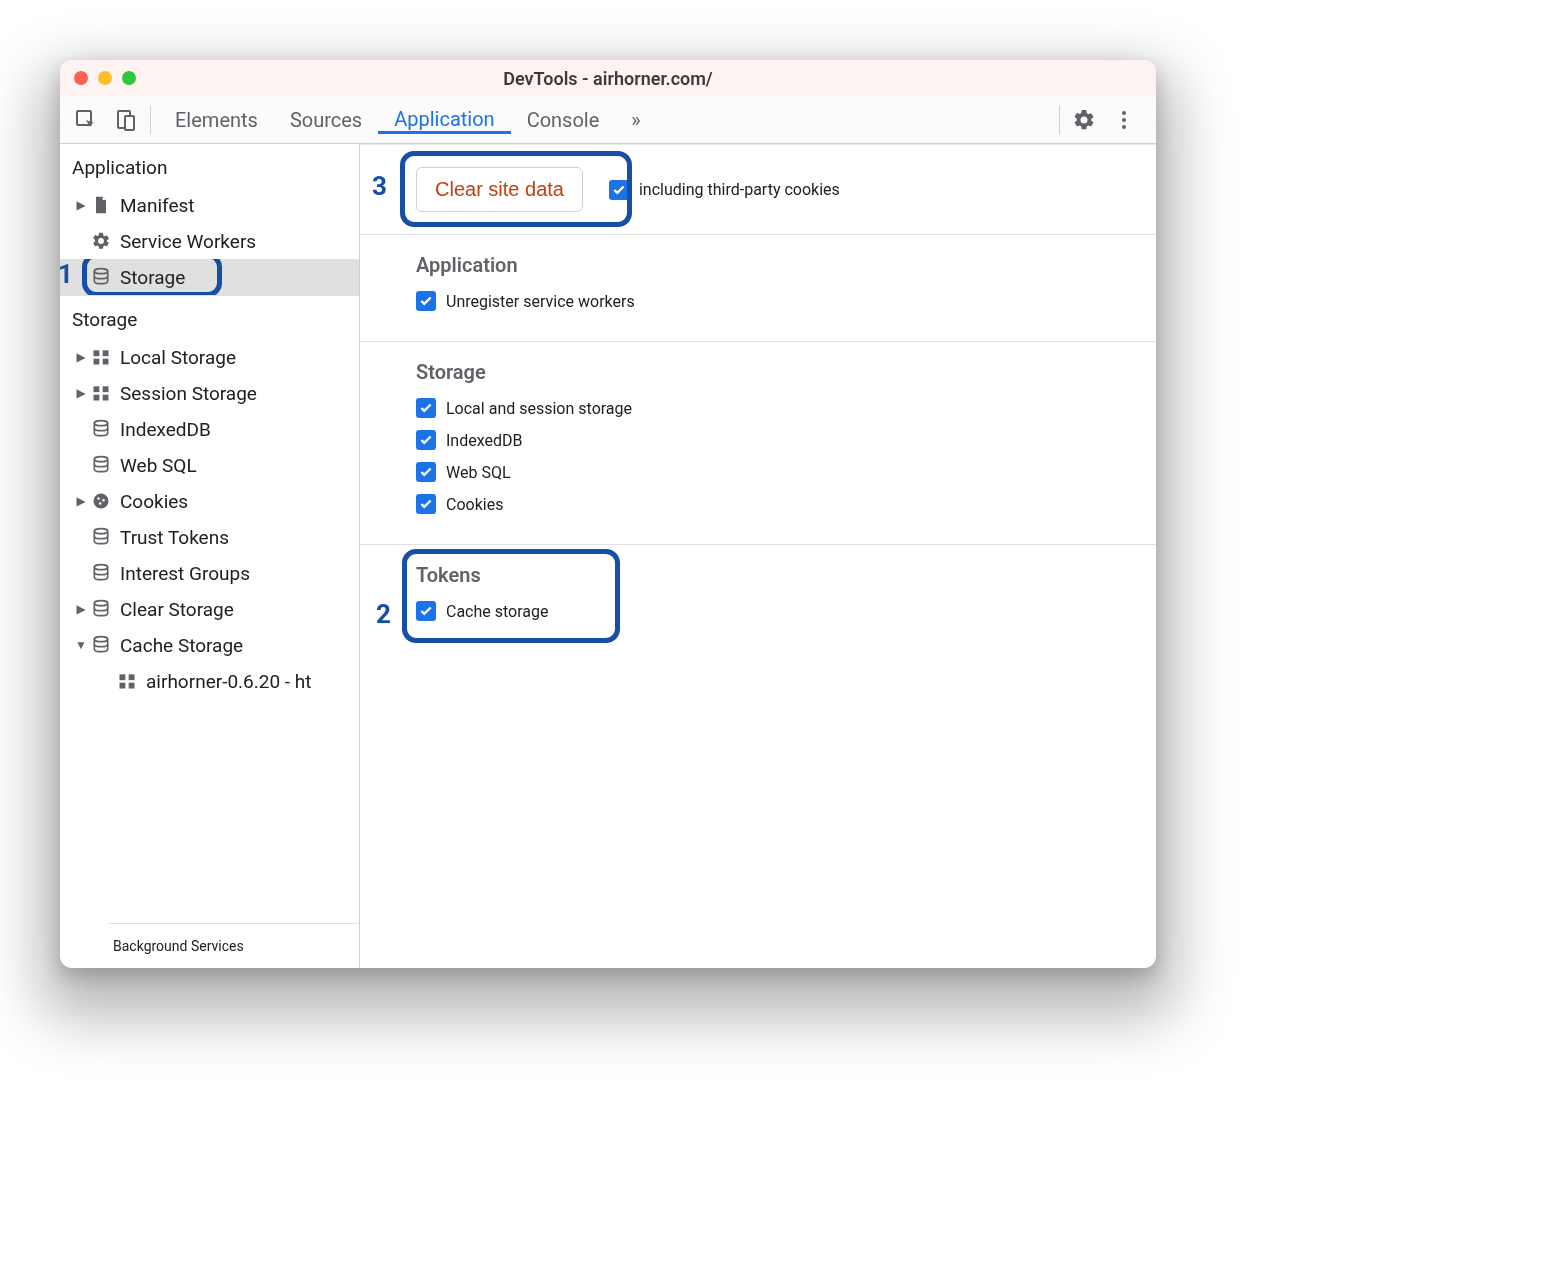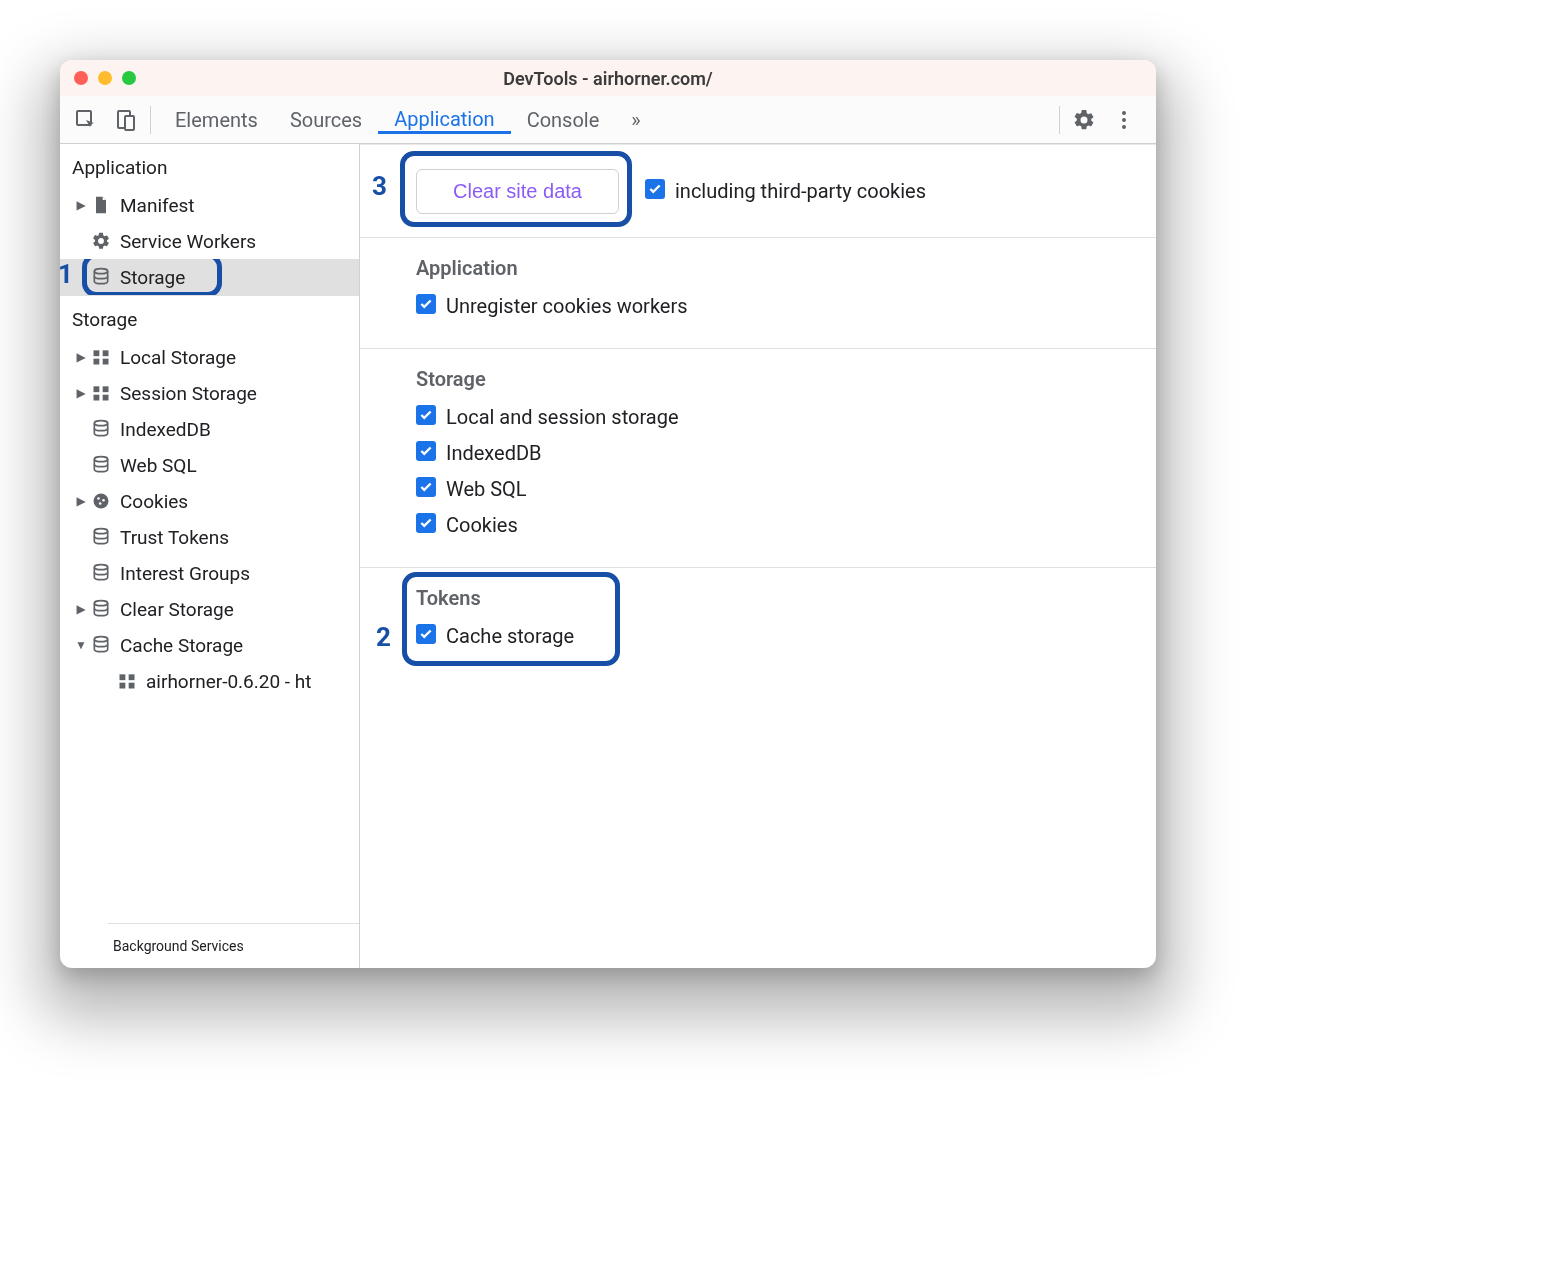--- a/index.html
+++ b/index.html
@@ -142,27 +142,27 @@
   .section {
     border-bottom: 1px solid #e0e0e0;
     padding: 18px 0 18px 0;
   }
   .section-inner { padding-left: 56px; position: relative; }
   .sec-head { color: #5f6368; font-weight: 600; margin-bottom: 14px; }
   .clear-row { display: flex; align-items: center; gap: 26px; padding-left: 56px; position: relative; padding-top: 22px; padding-bottom: 22px; border-bottom: 1px solid #e0e0e0; }
   .btn {
     border: 1px solid #d0d0d0;
     border-radius: 6px;
-    padding: 10px 36px;
+    padding: 10px 18px;
     font-size: 20px;
-    color: #8b5cf6;
+    color: #c2410c;
     background: #fff;
     cursor: pointer;
   }
-  .chk-row { display: flex; gap: 10px; margin: 12px 0; font-size: 20px; }
+  .chk-row { display: flex; align-items: center; gap: 10px; margin: 12px 0; font-size: 16px; }
   .chk {
     width: 20px; height: 20px;
     border-radius: 3px;
     display: inline-flex;
     align-items: center; justify-content: center;
     flex-shrink: 0;
   }
   .chk.checked {
     background: #1a73e8;
     color: #fff;
@@ -421,21 +421,21 @@
 
       <div class="section">
         <div class="section-inner">
           <div class="sec-head">Application</div>
           <div class="chk-row">
             <span class="chk checked">
               <svg viewBox="0 0 24 24" fill="none" stroke="currentColor" stroke-width="4">
                   <path d="M4 12l5 5L20 6"></path>
                 </svg>
             </span>
-            <span>Unregister cookies workers</span>
+            <span>Unregister service workers</span>
           </div>
         </div>
       </div>
 
       <div class="section">
         <div class="section-inner">
           <div class="sec-head">Storage</div>
           <div class="chk-row">
             <span class="chk checked">
               <svg viewBox="0 0 24 24" fill="none" stroke="currentColor" stroke-width="4">

